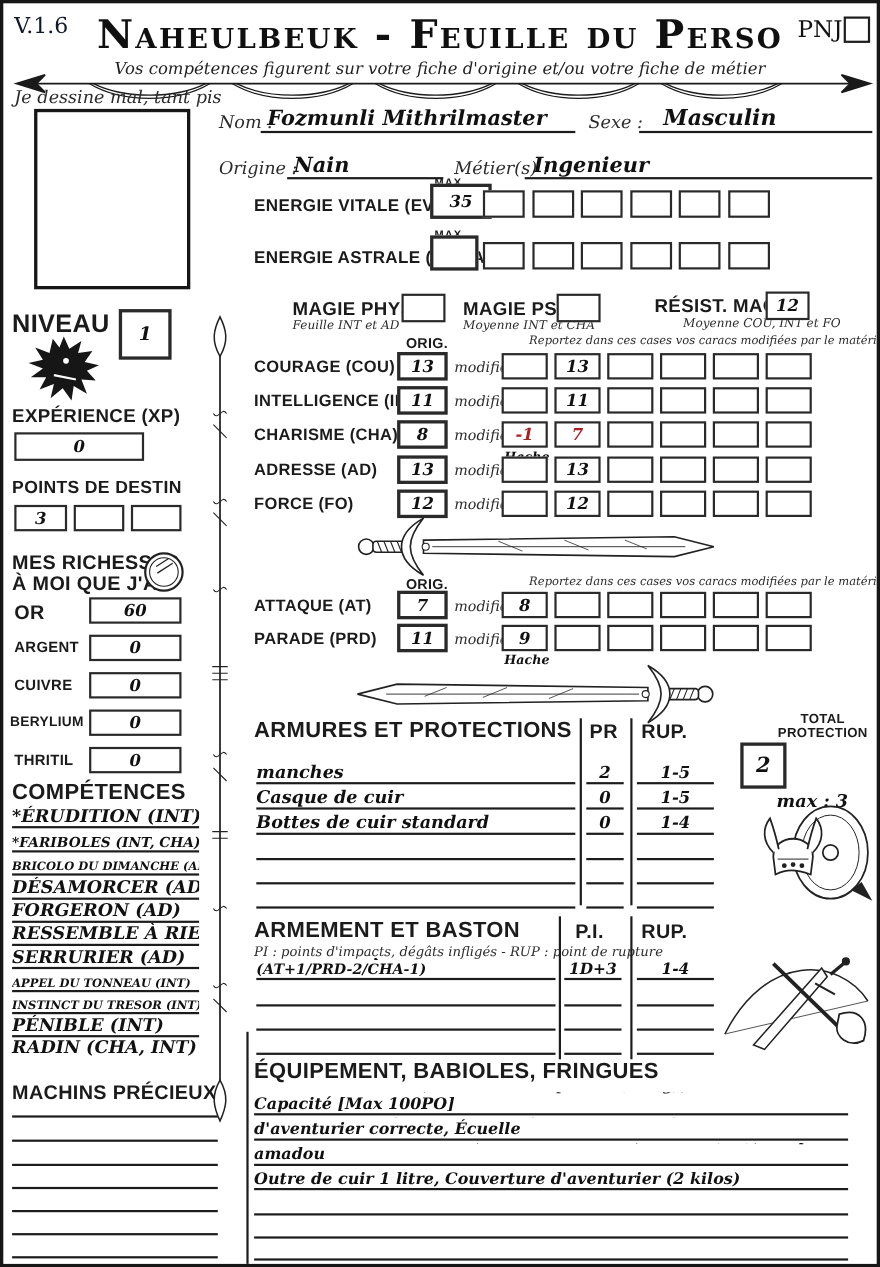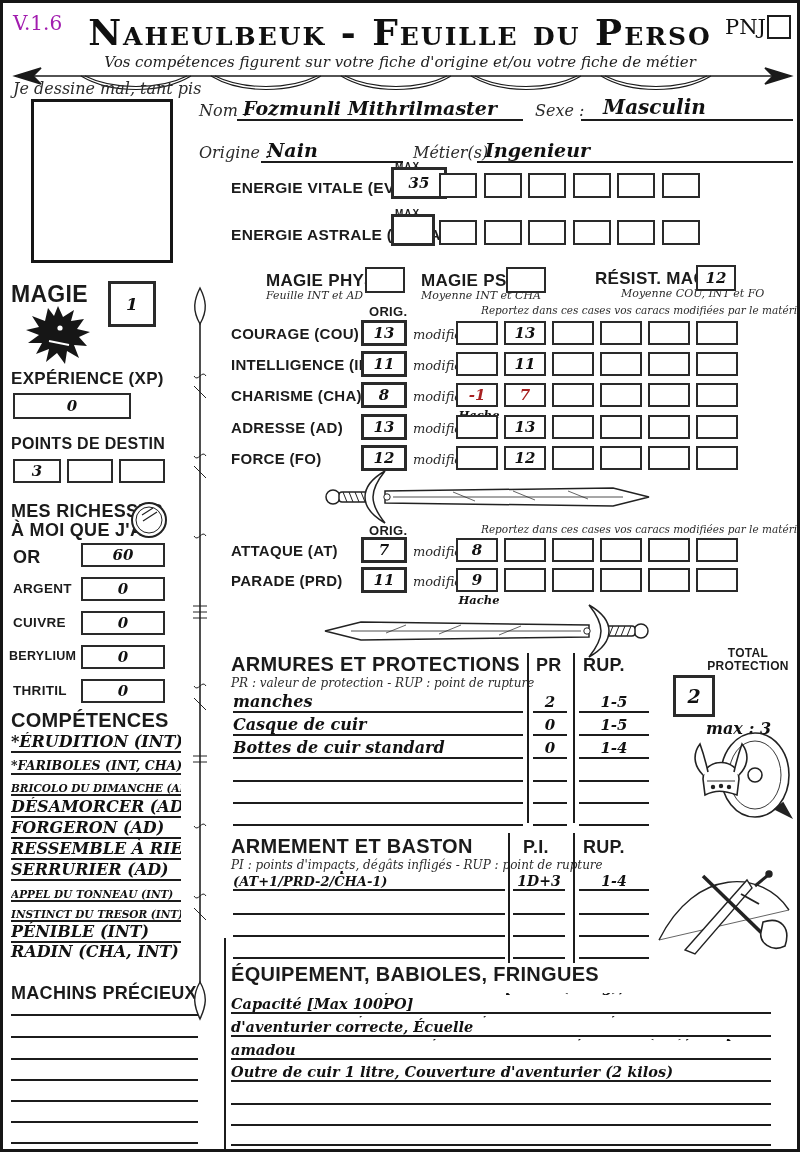--- a/index.html
+++ b/index.html
@@ -26,21 +26,21 @@
   .subtitle{position:absolute;left:0;right:0;top:50px;text-align:center;
             font-family:"DejaVu Serif",serif;font-style:italic;font-size:15px;color:#222;}
   svg{position:absolute;overflow:visible;}
   .ic *{vector-effect:non-scaling-stroke;}
 </style>
 </head>
 <body>
 
 <div id="page">
 
-  <div class="abs" style="left:10px;top:8px;font-family:'DejaVu Serif',serif;font-size:20px;color:#a21caf;">V.1.6</div>
+  <div class="abs" style="left:10px;top:8px;font-family:'DejaVu Serif',serif;font-size:20px;color:#0f172a;">V.1.6</div>
   <div class="title">Naheulbeuk - Feuille du Perso</div>
   <div class="subtitle">Vos compétences figurent sur votre fiche d'origine et/ou votre fiche de métier</div>
   <div class="abs" style="left:722px;top:12px;font-family:'DejaVu Serif',serif;font-size:21px;color:#111;">PNJ</div>
   <div class="abs" style="left:764px;top:12px;width:24px;height:24px;border:2px solid #1c1c1c;background:#fff;box-sizing:border-box;"></div>
 
   <svg class="ic" style="left:8px;top:58px;" width="784" height="30" viewBox="0 0 784 30">
     <g stroke="#1a1a1a" fill="none" stroke-width="1.6">
       <path d="M16,15 H768"></path>
       <path d="M4,15 L30,7 L22,15 L30,23 Z" fill="#1a1a1a"></path>
       <path d="M780,15 L754,7 L762,15 L754,23 Z" fill="#1a1a1a"></path>
@@ -206,21 +206,20 @@
       <path d="M20,21 l4,10 M26,21 l4,10 M32,21 l4,10 M38,21 l4,10" stroke-width="1"></path>
       <path d="M62,0 C54,10 50,18 50,26 C50,34 54,42 62,52 C48,44 42,36 42,26 C42,16 48,8 62,0 Z"></path>
       <path d="M62,20 L290,17 L326,26 L290,35 L62,32 Z"></path>
       <path d="M70,26 H300" stroke-width=".8"></path>
       <path d="M130,21 l22,9 M190,20 l22,9 M245,20 l20,8" stroke-width=".7"></path>
       <circle cx="64" cy="26" r="3.2" stroke-width="1"></circle>
     </g>
   </svg>
 
   <div class="hdr" style="left:228px;top:650px;font-size:20px;">ARMURES ET PROTECTIONS</div>
-  <div class="cal" style="left:228px;top:673px;font-size:12px;">PR : valeur de protection - RUP : point de rupture</div>
   <div class="hdr" style="left:533px;top:652px;font-size:18px;">PR</div>
   <div class="hdr" style="left:580px;top:652px;font-size:18px;">RUP.</div>
   <div class="vline" style="left:524px;top:650px;height:170px;"></div>
   <div class="vline" style="left:570px;top:650px;height:170px;"></div>
   <div id="armor-layer">
       <div class="ul hw" style="left: 230px; top: 689px; width: 290px; height: 21px; font-size: 16px;">Veste toile renforcée avec manches</div>
       <div class="ul hw" style="left: 530px; top: 689px; width: 34px; height: 21px; font-size: 15px; justify-content: center;">2</div>
       <div class="ul hw" style="left: 576px; top: 689px; width: 70px; height: 21px; font-size: 15px; justify-content: center;">1-5</div>
       <div class="ul hw" style="left: 230px; top: 712px; width: 290px; height: 21px; font-size: 16px;">Casque de cuir</div>
       <div class="ul hw" style="left: 530px; top: 712px; width: 34px; height: 21px; font-size: 15px; justify-content: center;">0</div>
@@ -297,21 +296,21 @@
   <div id="equipment-layer">
       <div class="ul hw" style="left: 228px; top: 990px; width: 540px; height: 21px; font-size: 14.5px;">Chaussette chaude, Sac à dos de qualité (15Kg), Bourse Grande Capacité [Max 100PO]</div>
       <div class="ul hw" style="left: 228px; top: 1013px; width: 540px; height: 21px; font-size: 14.5px;">Sous-vêtements, Bottes en cuir, Ceinturon cuir, Chemise d'aventurier correcte, Écuelle</div>
       <div class="ul hw" style="left: 228px; top: 1036px; width: 540px; height: 21px; font-size: 14.5px;">Pantalon correct en toile, Couverts de bois, Torche (1H), Briquet amadou</div>
       <div class="ul hw" style="left: 228px; top: 1058px; width: 540px; height: 21px; font-size: 14.5px;">Outre de cuir 1 litre, Couverture d'aventurier (2 kilos)</div>
       <div class="ul hw" style="left: 228px; top: 1081px; width: 540px; height: 21px; font-size: 14.5px;"></div>
       <div class="ul hw" style="left: 228px; top: 1102px; width: 540px; height: 21px; font-size: 14.5px;"></div>
       <div class="ul hw" style="left: 228px; top: 1122px; width: 540px; height: 21px; font-size: 14.5px;"></div>
     </div>
 
-  <div class="hdr" style="left:8px;top:278px;font-size:23px;">MAGIE</div>
+  <div class="hdr" style="left:8px;top:278px;font-size:23px;">NIVEAU</div>
   <div class="box thick" style="left:105px;top:278px;width:48px;height:46px;font-size:17px;">1</div>
 
   <svg class="ic" style="left:18px;top:300px;" width="74" height="64" viewBox="0 0 74 64">
     <path fill="#161616" d="M37,3 L42,14 L53,7 L50,18 L63,16 L56,26 L69,29 L58,34 L66,43 L53,42 L58,55 L46,48 L44,61 L36,50 L25,59 L28,46 L15,51 L21,40 L7,40 L18,32 L5,27 L18,24 L11,13 L24,18 L27,5 L33,13 Z"></path>
     <circle cx="39" cy="25" r="2.6" fill="#fff"></circle>
     <path d="M28,38 L48,42" stroke="#fff" stroke-width="2" fill="none"></path>
   </svg>
 
   <div class="hdr" style="left:8px;top:366px;font-size:17px;">EXPÉRIENCE (XP)</div>
   <div class="box" style="left:10px;top:390px;width:118px;height:26px;">0</div>

